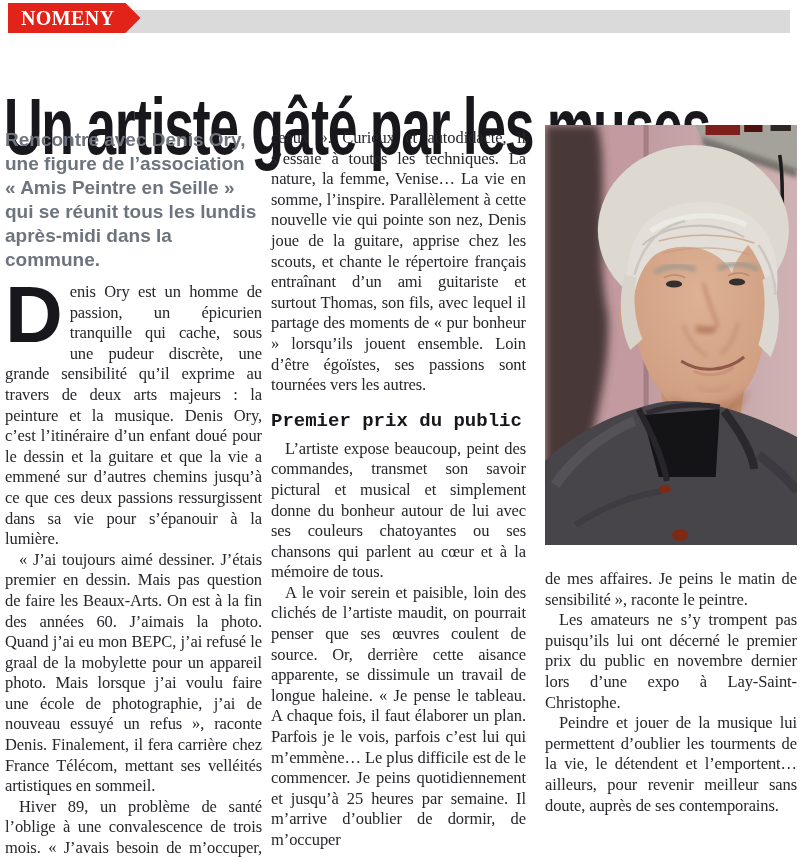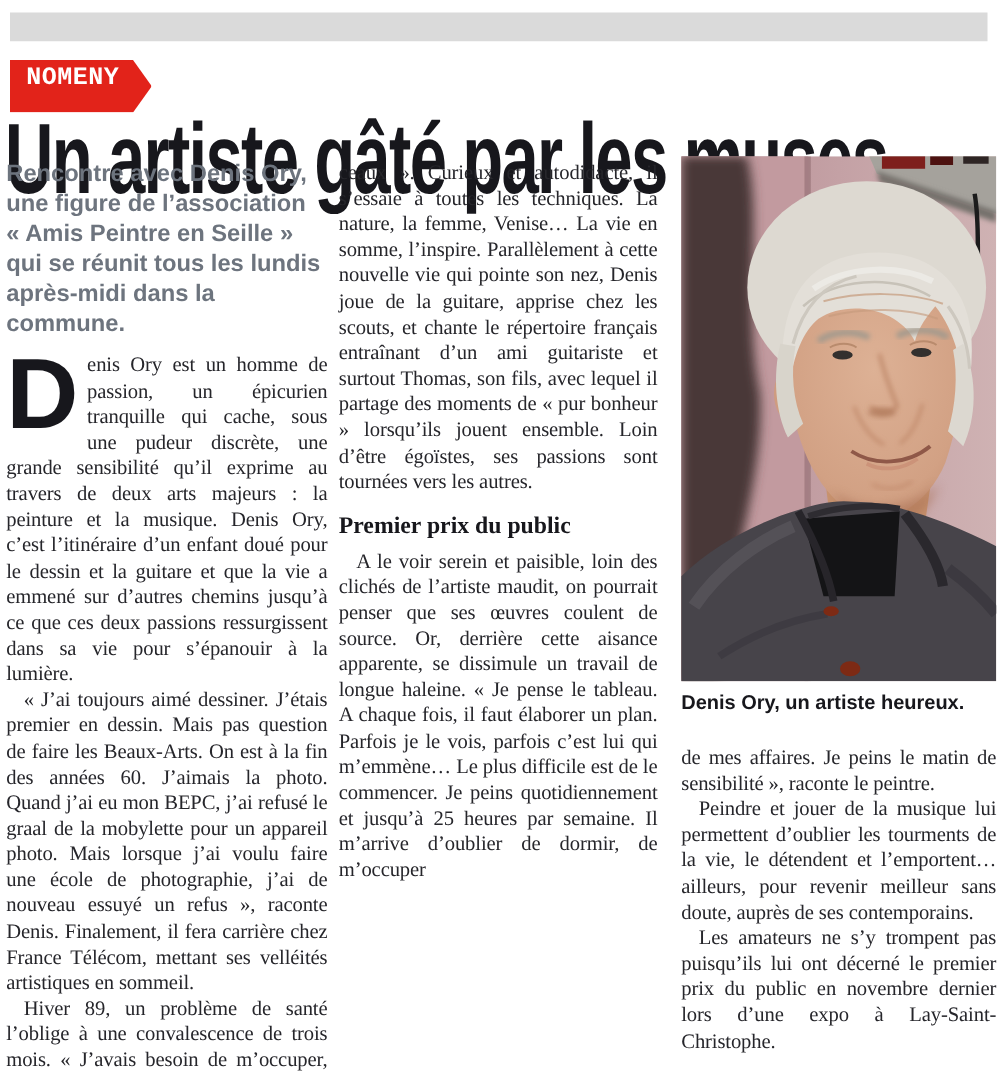--- a/index.html
+++ b/index.html
@@ -1,24 +1,24 @@
 <!DOCTYPE html>
 <html lang="fr"><head>
 <meta charset="utf-8">
 <style>
   html,body{margin:0;padding:0;background:#ffffff;}
   body{width:800px;height:862px;position:relative;overflow:hidden;
        font-family:"Liberation Serif",serif;color:#26262b;}
 
   
   .kicker-bar{position:absolute;left:8px;top:10px;width:782px;height:23px;background:#dadada;}
-  .kicker-tag{position:absolute;left:8px;top:3px;height:42px;background:#e2231a;color:#fff;
-      font-family:Liberation Mono, monospace;font-weight:bold;font-size:20px;line-height:30px;
+  .kicker-tag{position:absolute;left:8px;top:3px;height:30px;background:#e2231a;color:#fff;
+      font-family:Liberation Serif, serif;font-weight:bold;font-size:20px;line-height:30px;
       padding:0 26px 0 13px;letter-spacing:.4px;
-      clip-path:polygon(0 0,calc(100% - 15px) 0,100% 50%,calc(100% - 15px) 100%,0 100%);margin-top:45px;}
+      clip-path:polygon(0 0,calc(100% - 15px) 0,100% 50%,calc(100% - 15px) 100%,0 100%);}
 
   
   .headline{position:absolute;left:4px;top:34px;white-space:nowrap;color:#17171c;
       font-family:"Liberation Sans",sans-serif;font-weight:bold;font-size:80px;line-height:78px;
       letter-spacing:-2px;transform:scaleX(.67);transform-origin:left top;}
 
   
   .col{position:absolute;top:128px;}
   .col1{left:5px;width:257px;}
   .col2{left:271px;width:255px;}
@@ -27,21 +27,21 @@
   .lead{font-family:"Liberation Sans",sans-serif;font-weight:bold;font-size:19px;line-height:24px;
       color:#6d747e;white-space:pre-line;margin:0 0 10px 0;}
 
   p.body{font-size:16.5px;line-height:20.6px;text-align:justify;margin:0;text-indent:14px;
       letter-spacing:-.1px;}
   p.body.noindent{text-indent:0;}
 
   .dropcap{float:left;font-family:"Liberation Sans",sans-serif;font-weight:bold;color:#17171c;
       font-size:80px;line-height:60px;margin:3px 7px 0 0;}
 
-  .subhead{font-family:Liberation Serif, serif;font-weight:bold;font-size:19px;color:#17171c;
+  .subhead{font-family:Liberation Mono, monospace;font-weight:bold;font-size:19px;color:#17171c;
       margin:14px 0 7px 0;text-align:left;text-indent:0;}
 
   .photo{display:block;width:252px;height:420px;}
   .caption{font-family:"Liberation Sans",sans-serif;font-weight:bold;font-size:16px;color:#17171c;
       margin-top:9px;}
   .col3 .textblock{margin-top:24px;}
 </style>
 </head>
 <body>
 
@@ -57,20 +57,21 @@
 qui se réunit tous les lundis
 après-midi dans la commune.</div>
   <p class="body noindent"><span class="dropcap">D</span><span>enis Ory est un homme de passion, un épicurien tranquille qui cache, sous une pudeur discrète, une grande sensibilité qu’il exprime au travers de deux arts majeurs : la peinture et la musique. Denis Ory, c’est l’itinéraire d’un enfant doué pour le dessin et la guitare et que la vie a emmené sur d’autres chemins jusqu’à ce que ces deux passions ressurgissent dans sa vie pour s’épanouir à la lumière.</span></p>
   <p class="body">« J’ai toujours aimé dessiner. J’étais premier en dessin. Mais pas question de faire les Beaux-Arts. On est à la fin des années 60. J’aimais la photo. Quand j’ai eu mon BEPC, j’ai refusé le graal de la mobylette pour un appareil photo. Mais lorsque j’ai voulu faire une école de photographie, j’ai de nouveau essuyé un refus », raconte Denis. Finalement, il fera carrière chez France Télécom, mettant ses velléités artistiques en sommeil.</p>
   <p class="body">Hiver 89, un problème de santé l’oblige à une convalescence de trois mois. « J’avais besoin de m’occuper, alors j’ai commencé à peindre pour ne plus lâcher mes pin-</p>
 </div>
 
 <div class="col col2">
   <p class="body noindent">ceaux ». Curieux et autodidacte, il s’essaie à toutes les techniques. La nature, la femme, Venise… La vie en somme, l’inspire. Parallèlement à cette nouvelle vie qui pointe son nez, Denis joue de la guitare, apprise chez les scouts, et chante le répertoire français entraînant d’un ami guitariste et surtout Thomas, son fils, avec lequel il partage des moments de « pur bonheur » lorsqu’ils jouent ensemble. Loin d’être égoïstes, ses passions sont tournées vers les autres.</p>
   <h2 class="subhead">Premier prix du public</h2>
+  <p class="body">L’artiste expose beaucoup, peint des commandes, transmet son savoir pictural et musical et simplement donne du bonheur autour de lui avec ses couleurs chatoyantes ou ses chansons qui parlent au cœur et à la mémoire de tous.</p>
   <p class="body">A le voir serein et paisible, loin des clichés de l’artiste maudit, on pourrait penser que ses œuvres coulent de source. Or, derrière cette aisance apparente, se dissimule un travail de longue haleine. « Je pense le tableau. A chaque fois, il faut élaborer un plan. Parfois je le vois, parfois c’est lui qui m’emmène… Le plus difficile est de le commencer. Je peins quotidiennement et jusqu’à 25 heures par semaine. Il m’arrive d’oublier de dormir, de m’occuper</p>
 </div>
 
 <div class="col col3">
   <svg class="photo" viewBox="0 0 248 420" preserveAspectRatio="none" role="img" aria-label="Portrait de Denis Ory">
     <defs>
       <linearGradient id="wallg" x1="0" y1="0" x2="1" y2="0">
         <stop offset="0" stop-color="#b68d92"></stop>
           <stop offset=".5" stop-color="#c4a1a5"></stop>
           <stop offset="1" stop-color="#cfb2b3"></stop>
@@ -131,19 +132,18 @@
     <path d="M96,290 L172,284 L168,352 L112,352 Z" fill="#141416"></path>
     <path d="M100,288 C124,280 152,278 172,282" stroke="#2e2c31" stroke-width="5" fill="none"></path>
     <path d="M92,284 C106,310 116,334 120,356" stroke="#27252a" stroke-width="6" fill="none"></path>
     <path d="M176,286 C196,312 204,330 206,344" stroke="#2a282d" stroke-width="8" fill="none"></path>
     <path d="M10,360 C30,330 60,308 88,296" stroke="#5d5a61" stroke-width="10" fill="none" opacity=".6"></path>
     <path d="M210,330 C226,342 240,356 248,366" stroke="#39373d" stroke-width="9" fill="none" opacity=".8"></path>
     <path d="M30,400 C60,380 90,370 115,366" stroke="#3a383e" stroke-width="6" fill="none" opacity=".7"></path>
     <ellipse cx="118" cy="364" rx="6" ry="4" fill="#7d2a14"></ellipse>
     <ellipse cx="133" cy="410" rx="8" ry="6" fill="#7d2a14"></ellipse>
   </svg>
-  <div class="caption">Denis Ory, un artiste heureux.</div>
   <div class="textblock">
     <p class="body noindent">de mes affaires. Je peins le matin de sensibilité », raconte le peintre.</p>
+    <p class="body">Les amateurs ne s’y trompent pas puisqu’ils lui ont décerné le premier prix du public en novembre dernier lors d’une expo à Lay-Saint-Christophe.</p>
     <p class="body">Peindre et jouer de la musique lui permettent d’oublier les tourments de la vie, le détendent et l’emportent… ailleurs, pour revenir meilleur sans doute, auprès de ses contemporains.</p>
-    <p class="body">Les amateurs ne s’y trompent pas puisqu’ils lui ont décerné le premier prix du public en novembre dernier lors d’une expo à Lay-Saint-Christophe.</p>
   </div>
 </div>
 
 </body></html>

